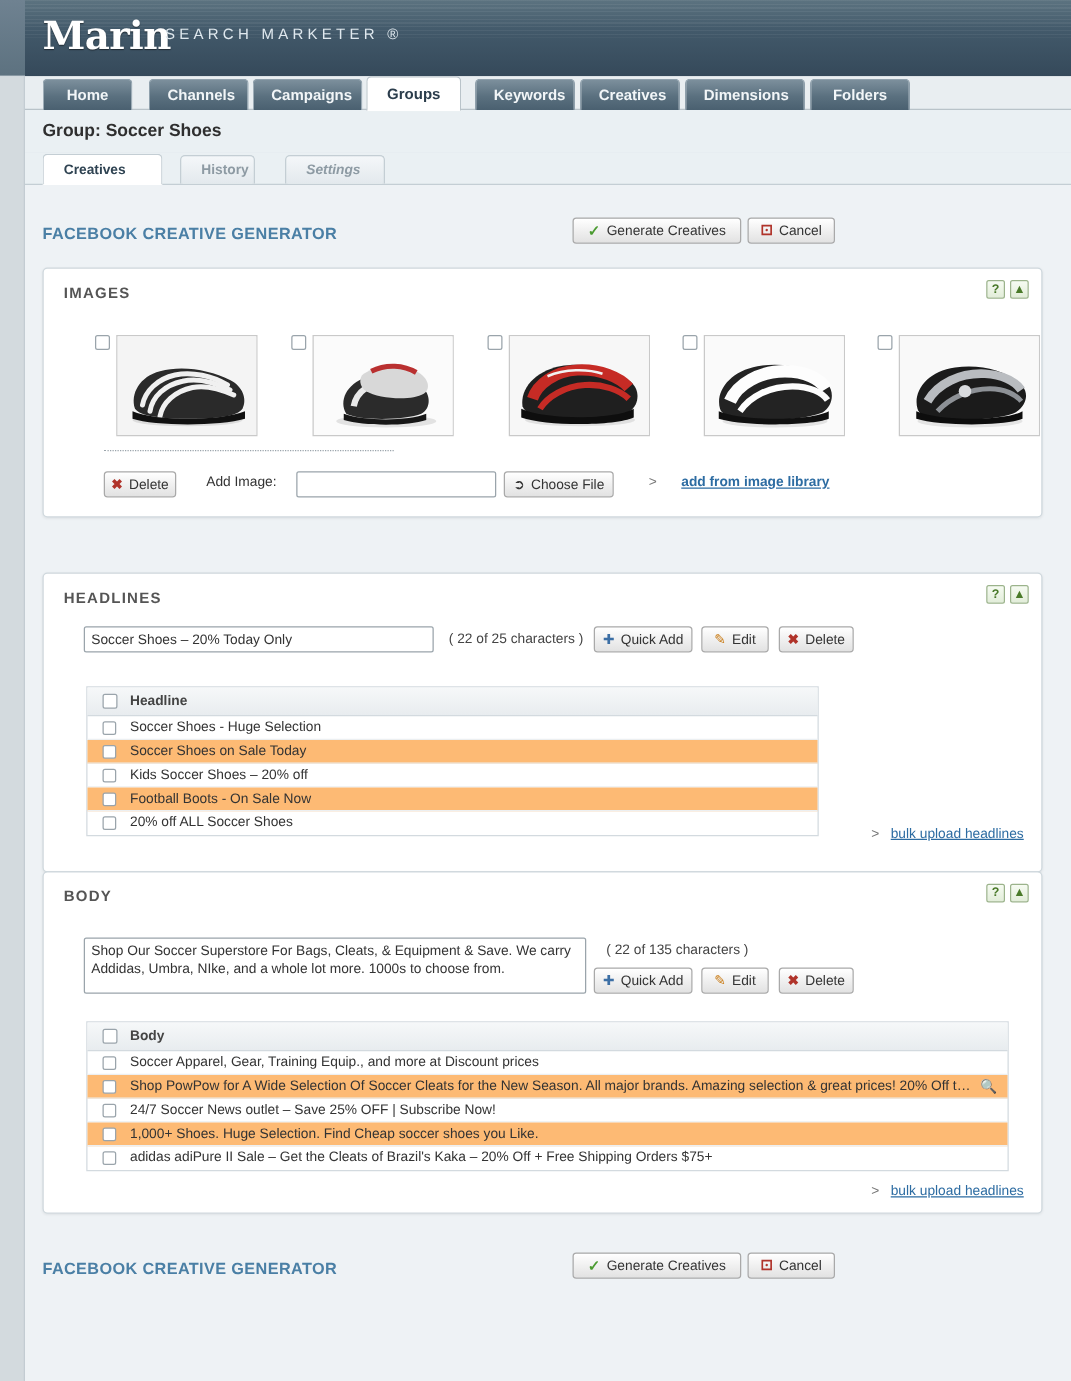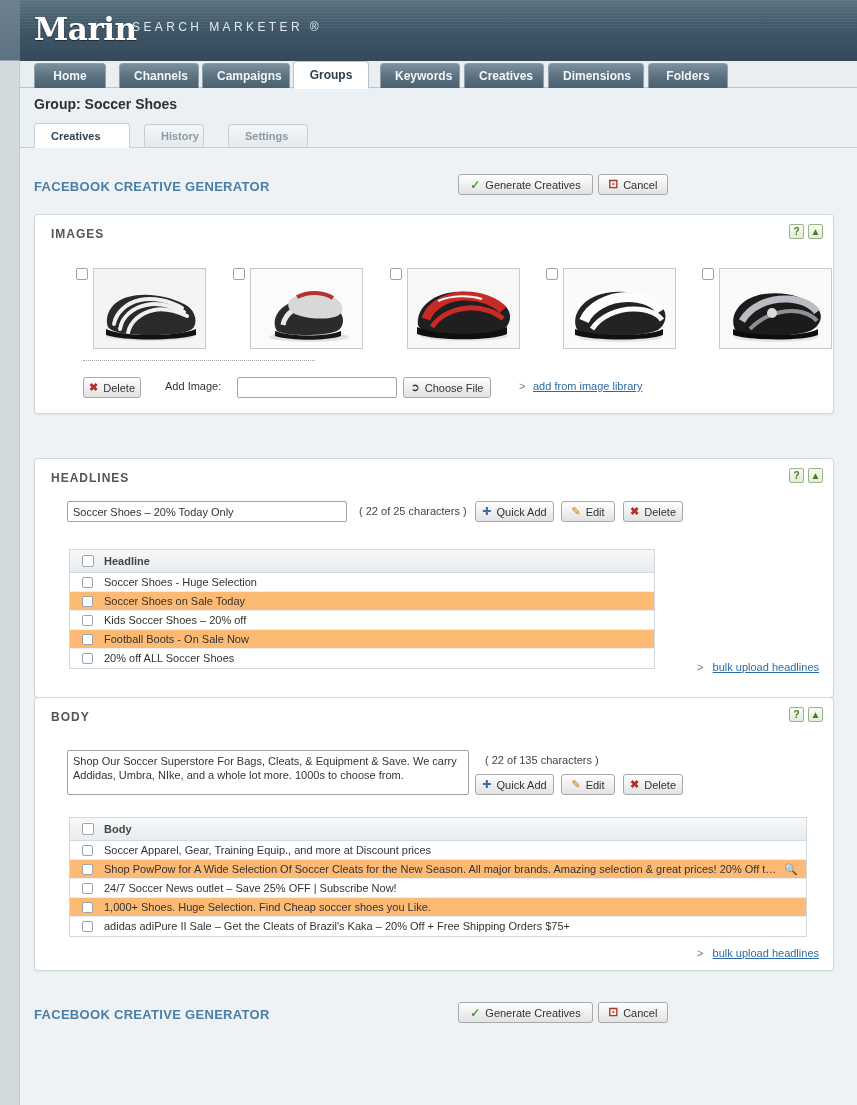--- a/index.html
+++ b/index.html
@@ -291,21 +291,21 @@
     <div class="mtab" style="left:628px; width:80px;"><span>Folders</span></div>
   </div>
 
   <div class="pagetitle">
     <span>Group: Soccer Shoes</span>
   </div>
 
   <div class="subtabbar">
     <div class="stab active" style="left:14px; width:96px;"><span>Creatives</span></div>
     <div class="stab" style="left:124px; width:60px;"><span>History</span></div>
-    <div class="stab" style="left:208px; width:80px;"><span>Settings</span></div>
+    <div class="stab" style="left:208px; width:80px;font-style:italic;"><span>Settings</span></div>
   </div>
 
   <div class="canvas">
 
     <div class="section-head" style="left:14px; top:31px;">FACEBOOK CREATIVE GENERATOR</div>
     <div style="position:absolute; left:438px; top:26px;">
       <div class="btn" style="width:135px; justify-content:center;">
         <span class="ck">✓</span>
         <span>Generate Creatives</span>
       </div>
@@ -408,21 +408,21 @@
       </div>
       <div style="position:absolute; left:130px; top:165px; font-size:11px; color:#333;">Add Image:</div>
       <input class="tinput" style="left: 202px; top: 162px; width: 160px; height: 21px;" value="">
       <div style="position:absolute; left:368px; top:162px;">
         <div class="btn" style="width:88px; justify-content:center;">
           <span class="cursor">➲</span>
           <span>Choose File</span>
         </div>
       </div>
       <div style="position:absolute; left:484px; top:165px;" class="gt">&gt;</div>
-      <div style="position:absolute; left:498px; top:165px;" class="hintlink">add from image library</div>
+      <div style="position:absolute; left:510px; top:165px;font-weight:bold;" class="hintlink">add from image library</div>
     </div>
 
     <div class="panel" style="left:14px; top:290px; width:800px; height:240px;margin-top:20px;">
       <div class="panel-title">HEADLINES</div>
       <div class="panel-icons">
         <div class="sq-icon">?</div>
         <div class="sq-icon collapse">▲</div>
       </div>
 
       <input class="tinput" style="left: 32px; top: 42px; width: 280px; height: 21px;" value="Soccer Shoes – 20% Today Only">

